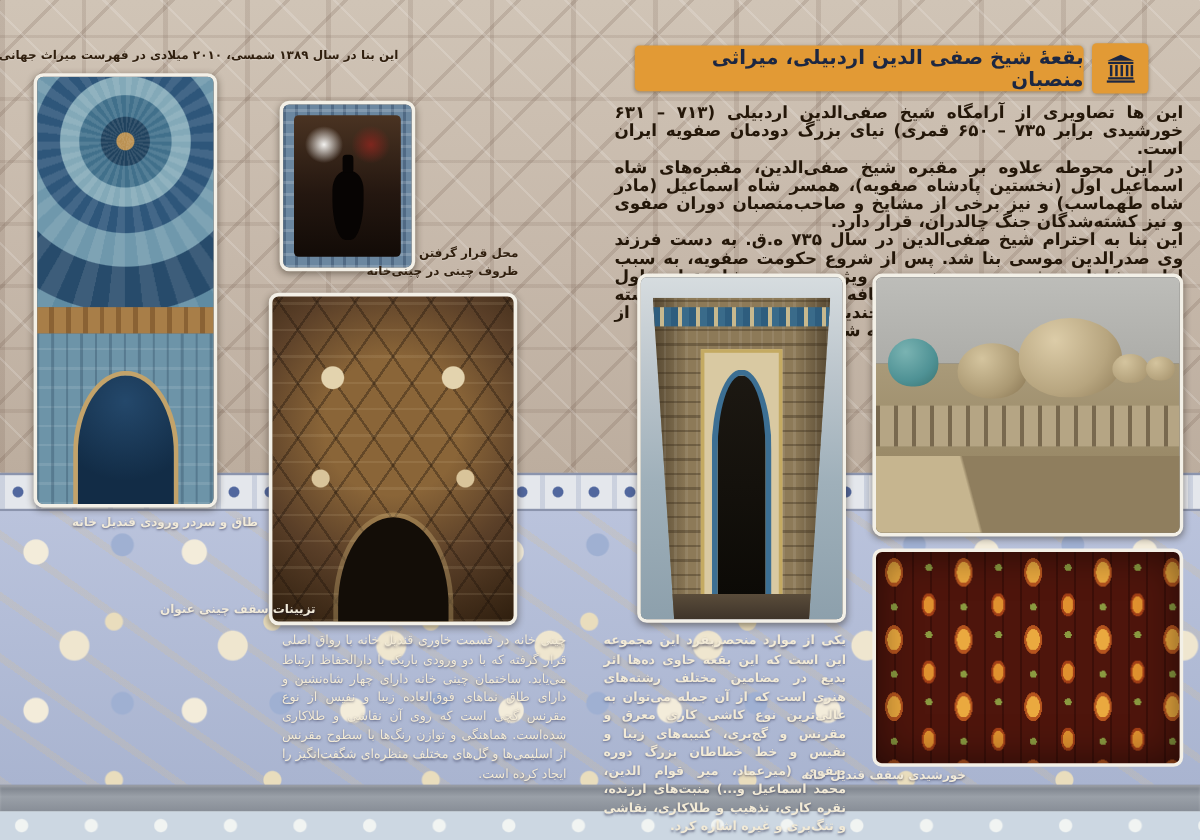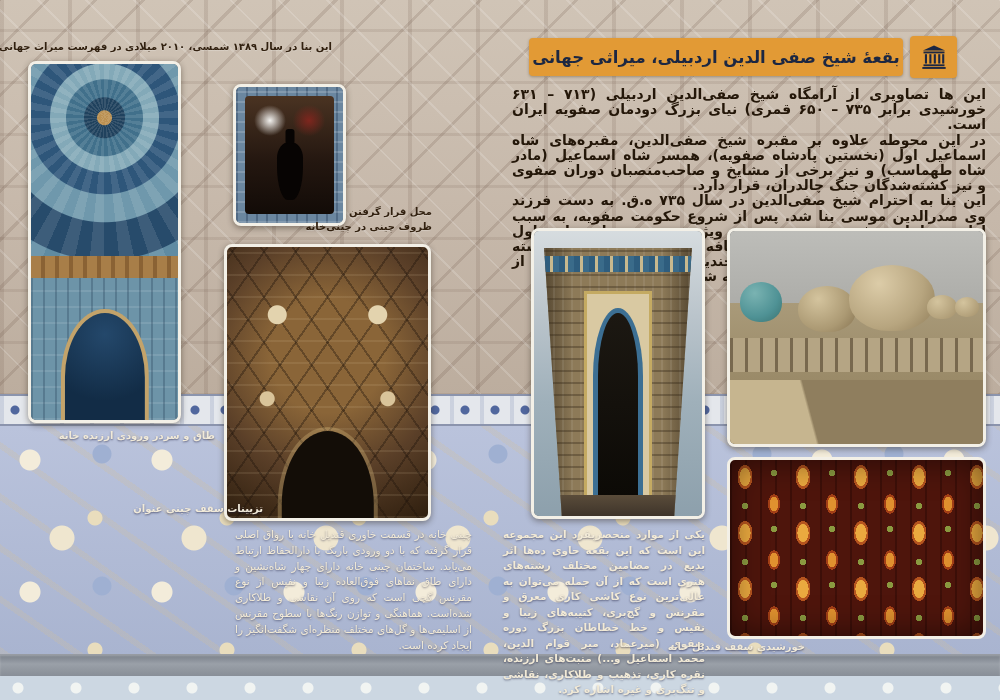--- a/index.html
+++ b/index.html
@@ -197,21 +197,21 @@
 
   <div class="bg-lattice"></div>
   <div class="bg-tileborder"></div>
   <div class="bg-floral"></div>
   <div class="bg-ledge"></div>
   <div class="bg-bottomtiles"></div>
 
   <div class="cap-wh fa cap-dark">این بنا در سال ۱۳۸۹ شمسی، ۲۰۱۰ میلادی در فهرست میراث جهانی ثبت شده است.</div>
 
   <div class="title-banner" style="background:#e29a35;">
-    <span class="title-text fa" style="color:#1c2742;">بقعهٔ شیخ صفی الدین اردبیلی، میراثی جهانی</span>
+    <span class="title-text fa" style="color:#1c2742;">بقعهٔ شیخ صفی الدین اردبیلی، میراثی منصبان</span>
   </div>
   <div class="unesco-chip" style="background:#e29a35;">
     <svg width="28" height="28" viewBox="0 0 24 24">
       <g fill="#1c2742">
         <path d="M2.5 6.5 L12 2.2 L21.5 6.5 Z"></path>
         <rect x="3" y="7.3" width="18" height="1.6"></rect>
         <rect x="4.2" y="9.6" width="1.8" height="8"></rect>
         <rect x="8" y="9.6" width="1.8" height="8"></rect>
         <rect x="11.8" y="9.6" width="1.8" height="8"></rect>
         <rect x="15.6" y="9.6" width="1.8" height="8"></rect>
@@ -243,21 +243,21 @@
     </div>
   </div>
 
   <div class="cap-niche fa cap-dark preline">محل قرار گرفتن
 ظروف چینی در چینی‌خانه</div>
 
   <div class="photo muq" style="left:224px;top:244px;width:207px;height:277px;">
     <div class="muq-arch"></div>
   </div>
 
-  <div class="cap-qandil-door fa cap-light">طاق و سردر ورودی ارزنده خانه</div>
+  <div class="cap-qandil-door fa cap-light">طاق و سردر ورودی قندیل خانه</div>
 
   <div class="cap-chini-ceil fa cap-light">تزیینات سقف چینی عنوان</div>
 
   <div class="photo" style="left:531px;top:228px;width:174px;height:291px;">
     <div class="tw-sky"></div>
     <div class="tw-body">
       <div class="tw-band"></div>
       <div class="tw-recess">
         <div class="tw-arch"></div>
       </div>

